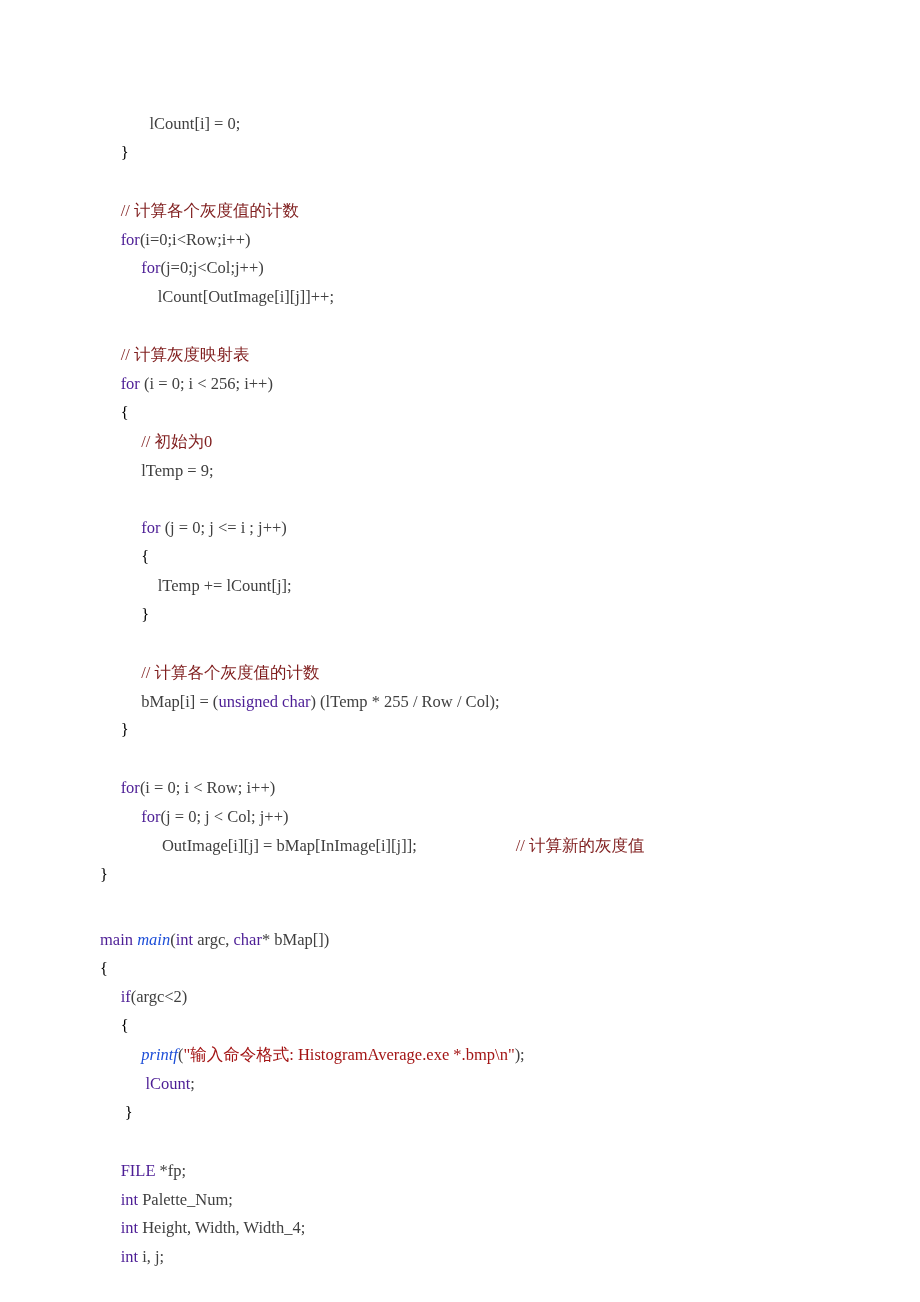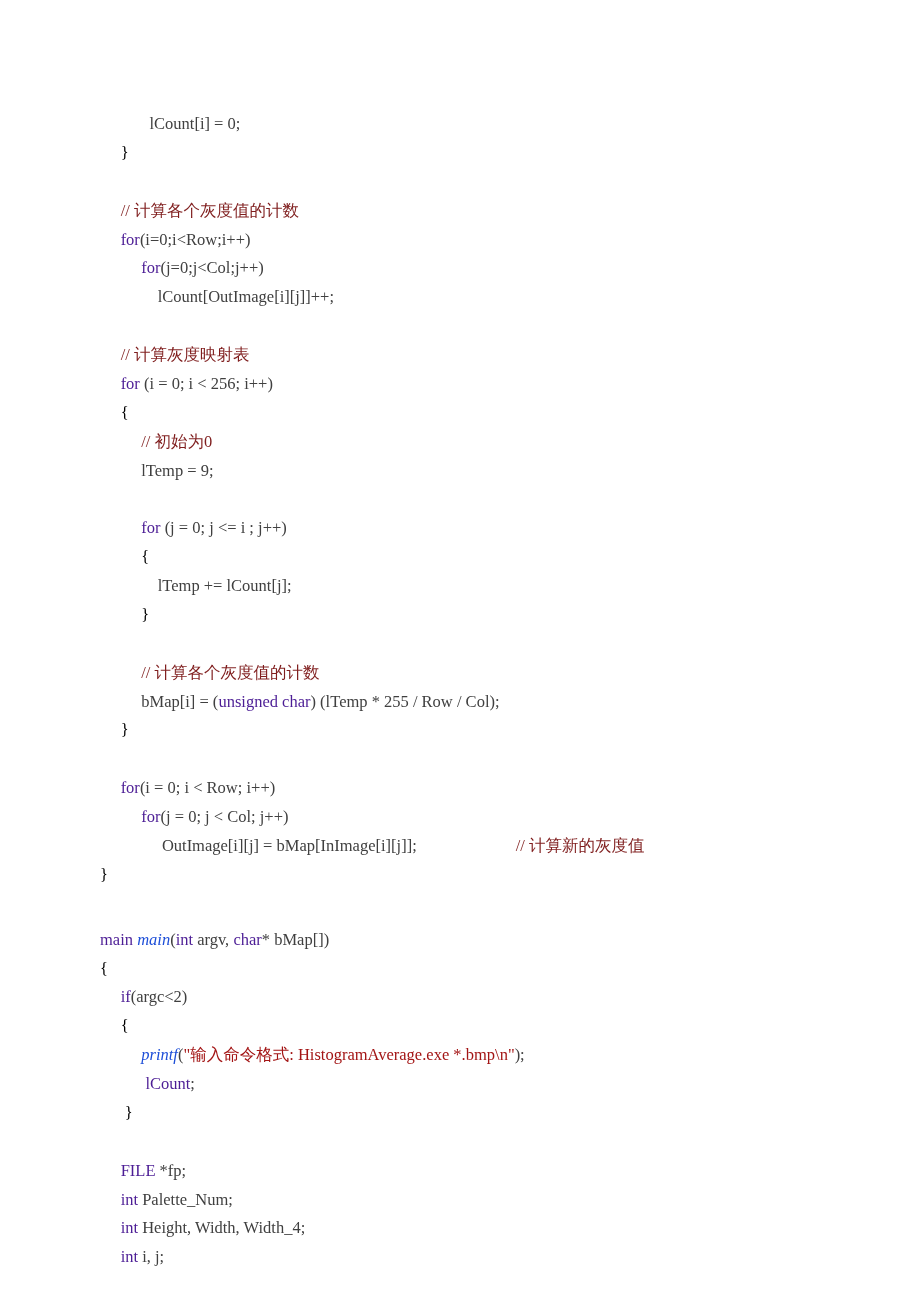--- a/index.html
+++ b/index.html
@@ -54,21 +54,21 @@
           <span class="cmt">// 计算各个灰度值的计数</span>
           <span class="id">bMap[i] = (</span><span class="kw">unsigned</span><span class="id"> </span><span class="kw">char</span><span class="id">) (lTemp * 255 / Row / Col);</span>
      <span class="blk">}</span>
 
      <span class="kw">for</span><span class="id">(i = 0; i &lt; Row; i++)</span>
           <span class="kw">for</span><span class="id">(j = 0; j &lt; Col; j++)</span>
                <span class="id">OutImage[i][j] = bMap[InImage[i][j]];</span>                        <span class="cmt">// 计算新的灰度值</span>
 <span class="blk">}</span></div>
 <div style="height:18px"></div>
 <div style="height:18px"></div>
-<div class="code"><span class="kw">main</span><span class="id"> </span><span class="red">main</span><span class="id">(</span><span class="kw">int</span><span class="id"> argv, </span><span class="kw">char</span><span class="id">* bMap[])</span>
+<div class="code"><span class="kw">main</span><span class="id"> </span><span class="red">main</span><span class="id">(</span><span class="kw">int</span><span class="id"> argc, </span><span class="kw">char</span><span class="id">* bMap[])</span>
 <span class="blk">{</span>
      <span class="kw">if</span><span class="id">(argc&lt;2)</span>
      <span class="blk">{</span>
           <span class="red">printf</span><span class="id">(</span><span class="str">"输入命令格式: HistogramAverage.exe *.bmp\n"</span><span class="id">);</span>
            <span class="kw">lCount</span><span class="id">;</span>
       <span class="blk">}</span>
 
      <span class="kw">FILE</span><span class="id"> *fp;</span>
      <span class="kw">int</span><span class="id"> Palette_Num;</span>
      <span class="kw">int</span><span class="id"> Height, Width, Width_4;</span>

